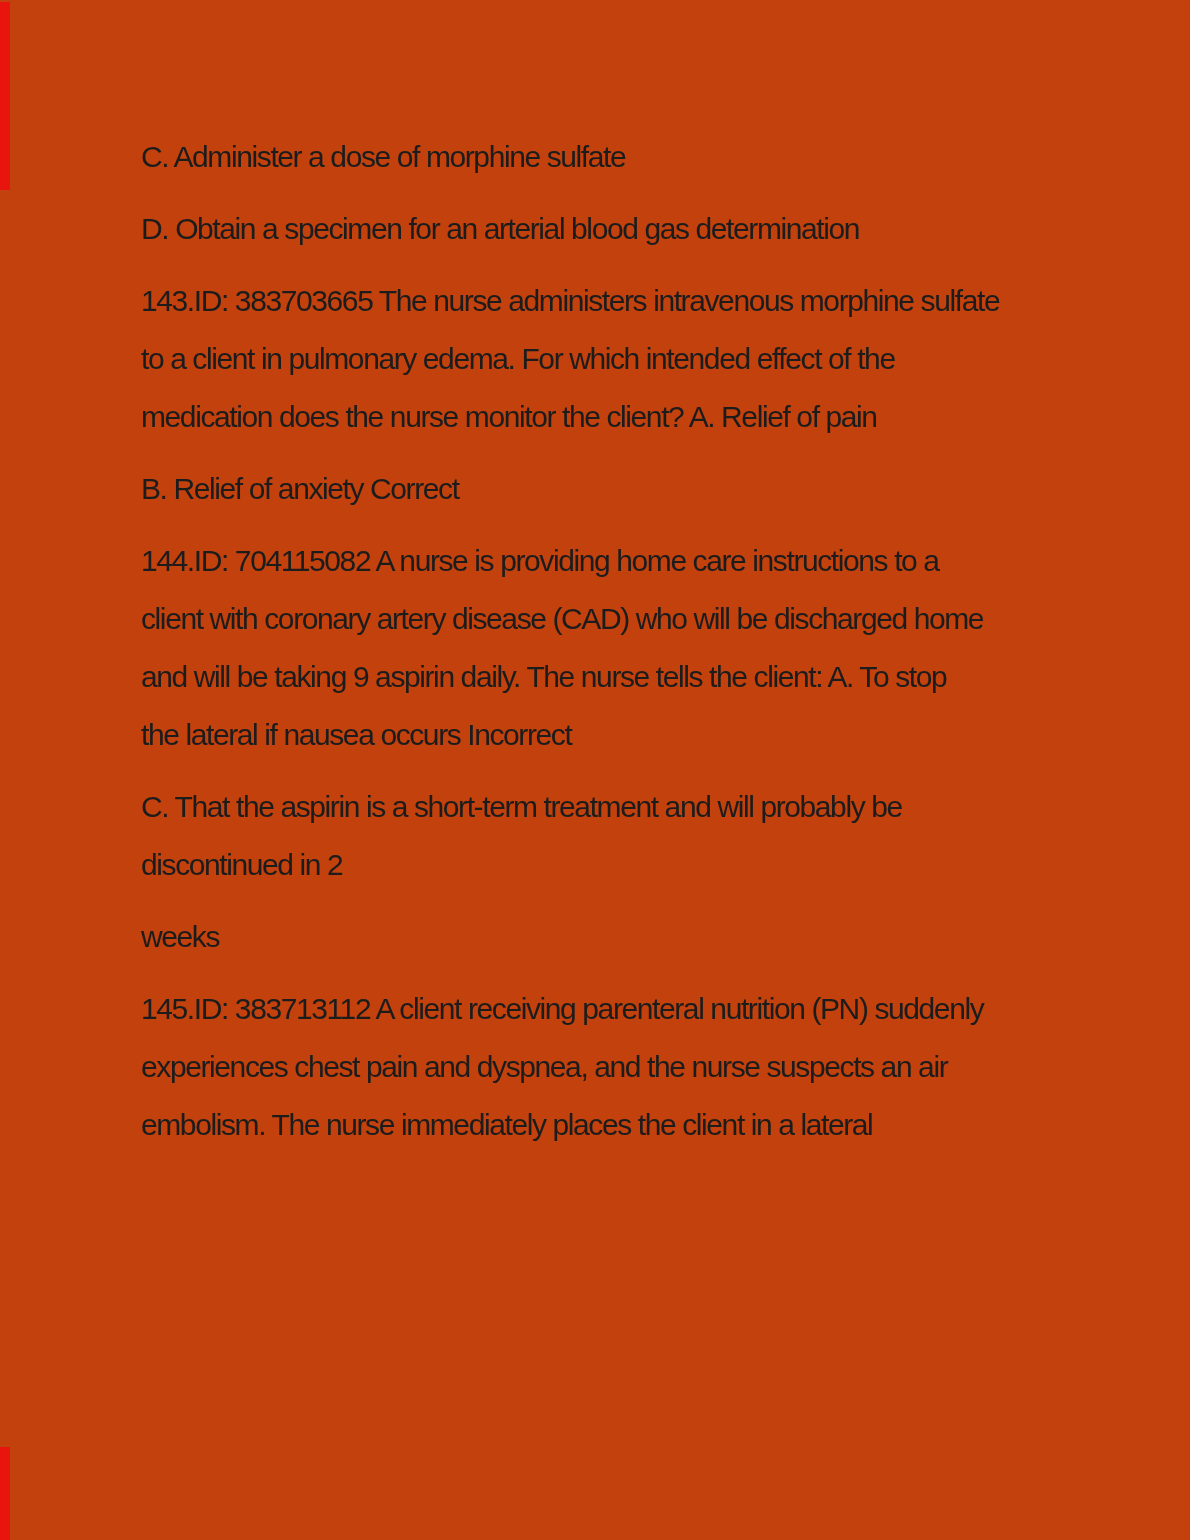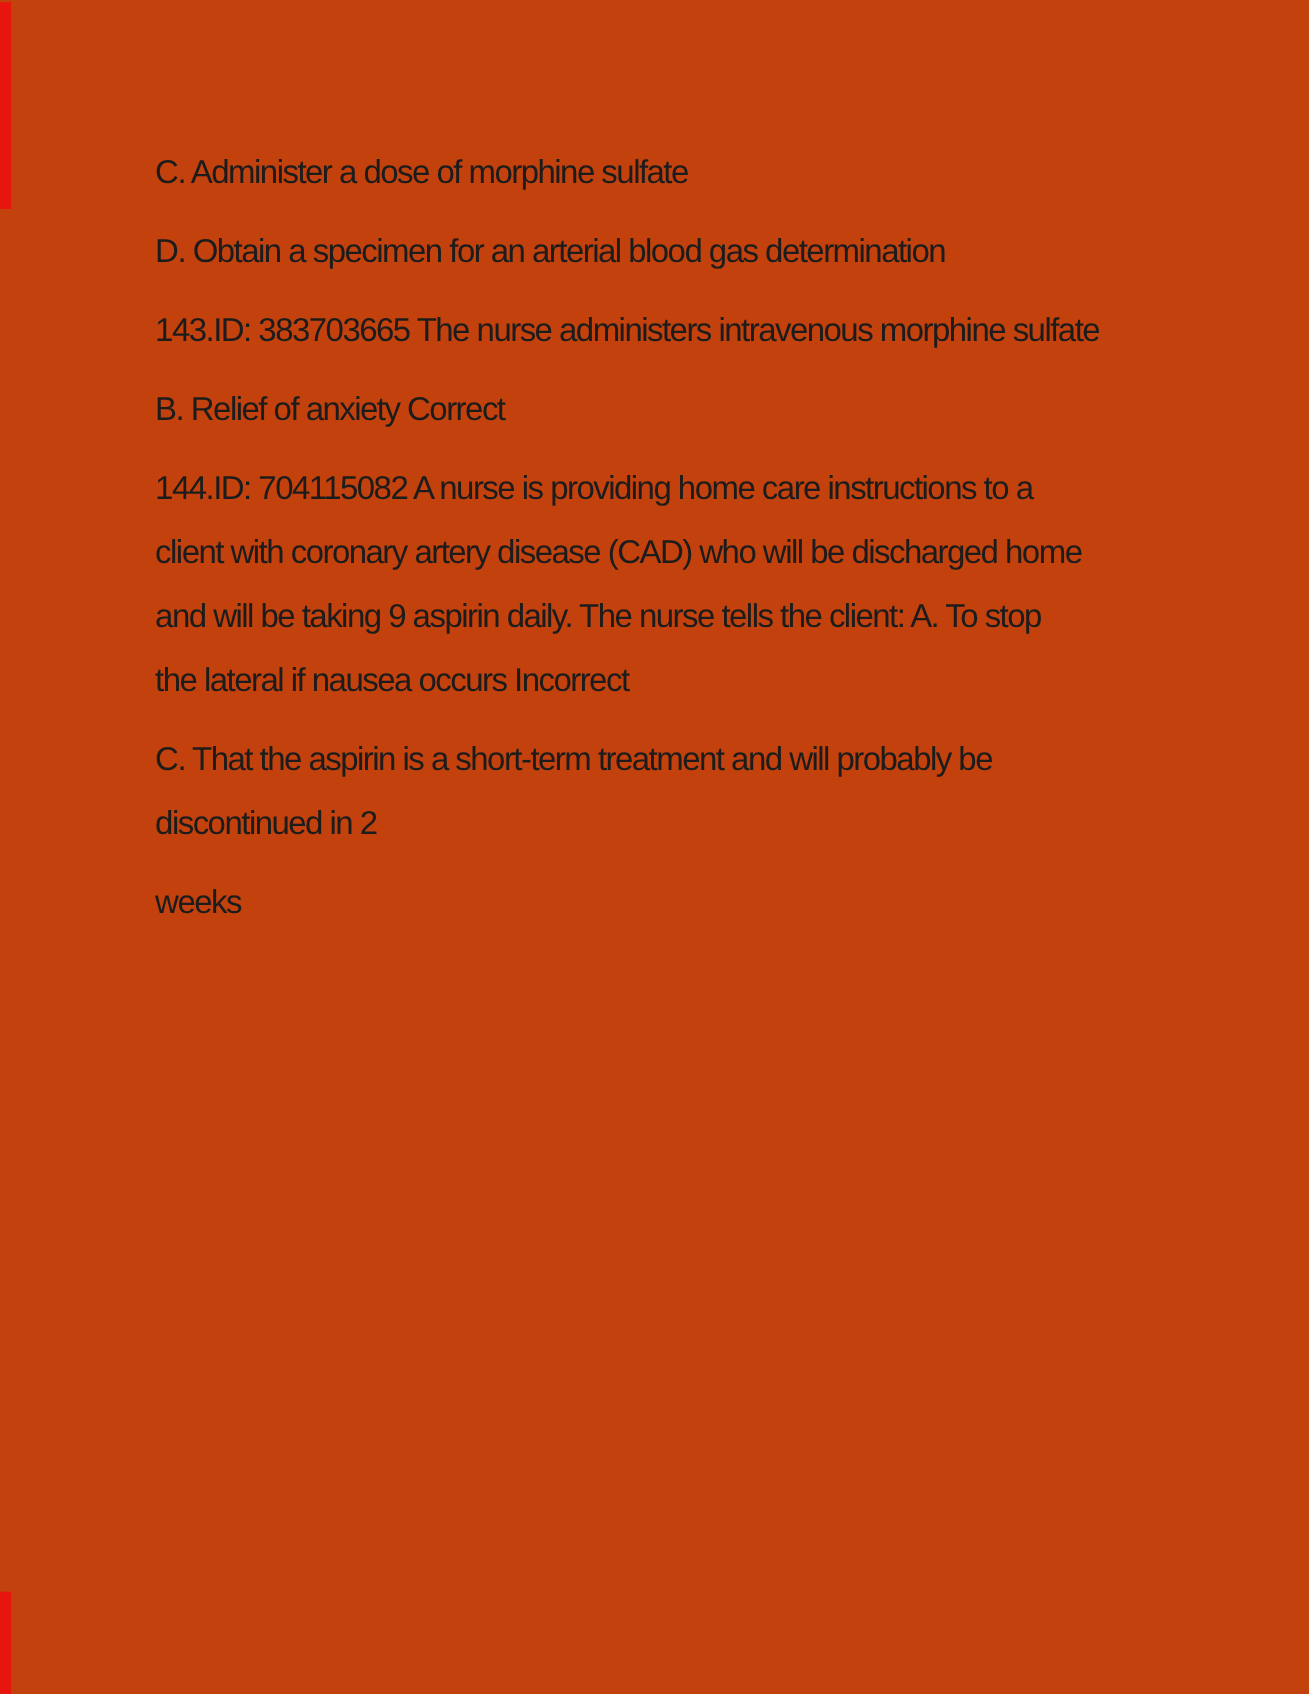--- a/index.html
+++ b/index.html
@@ -39,31 +39,38 @@
   <div class="edge-mark bottom" style="background: rgb(232, 21, 14);"></div>
   <div class="content" style="color: rgb(28, 28, 28);">
       <div class="paragraph">
         <div class="line">C. Administer a dose of morphine sulfate</div>
       </div>
       <div class="paragraph">
         <div class="line">D. Obtain a specimen for an arterial blood gas determination</div>
       </div>
       <div class="paragraph">
         <div class="line">143.ID: 383703665 The nurse administers intravenous morphine sulfate</div>
+        <div class="line">to a client in pulmonary edema. For which intended effect of the</div>
+        <div class="line">medication does the nurse monitor the client? A. Relief of pain</div>
       </div>
       <div class="paragraph">
         <div class="line">B. Relief of anxiety Correct</div>
       </div>
       <div class="paragraph">
         <div class="line">144.ID: 704115082 A nurse is providing home care instructions to a</div>
         <div class="line">client with coronary artery disease (CAD) who will be discharged home</div>
         <div class="line">and will be taking 9 aspirin daily. The nurse tells the client: A. To stop</div>
         <div class="line">the lateral if nausea occurs Incorrect</div>
       </div>
       <div class="paragraph">
         <div class="line">C. That the aspirin is a short-term treatment and will probably be</div>
         <div class="line">discontinued in 2</div>
       </div>
       <div class="paragraph">
         <div class="line">weeks</div>
       </div>
+      <div class="paragraph">
+        <div class="line">145.ID: 383713112 A client receiving parenteral nutrition (PN) suddenly</div>
+        <div class="line">experiences chest pain and dyspnea, and the nurse suspects an air</div>
+        <div class="line">embolism. The nurse immediately places the client in a lateral</div>
+      </div>
     </div>
 </div>
 
 </body></html>

